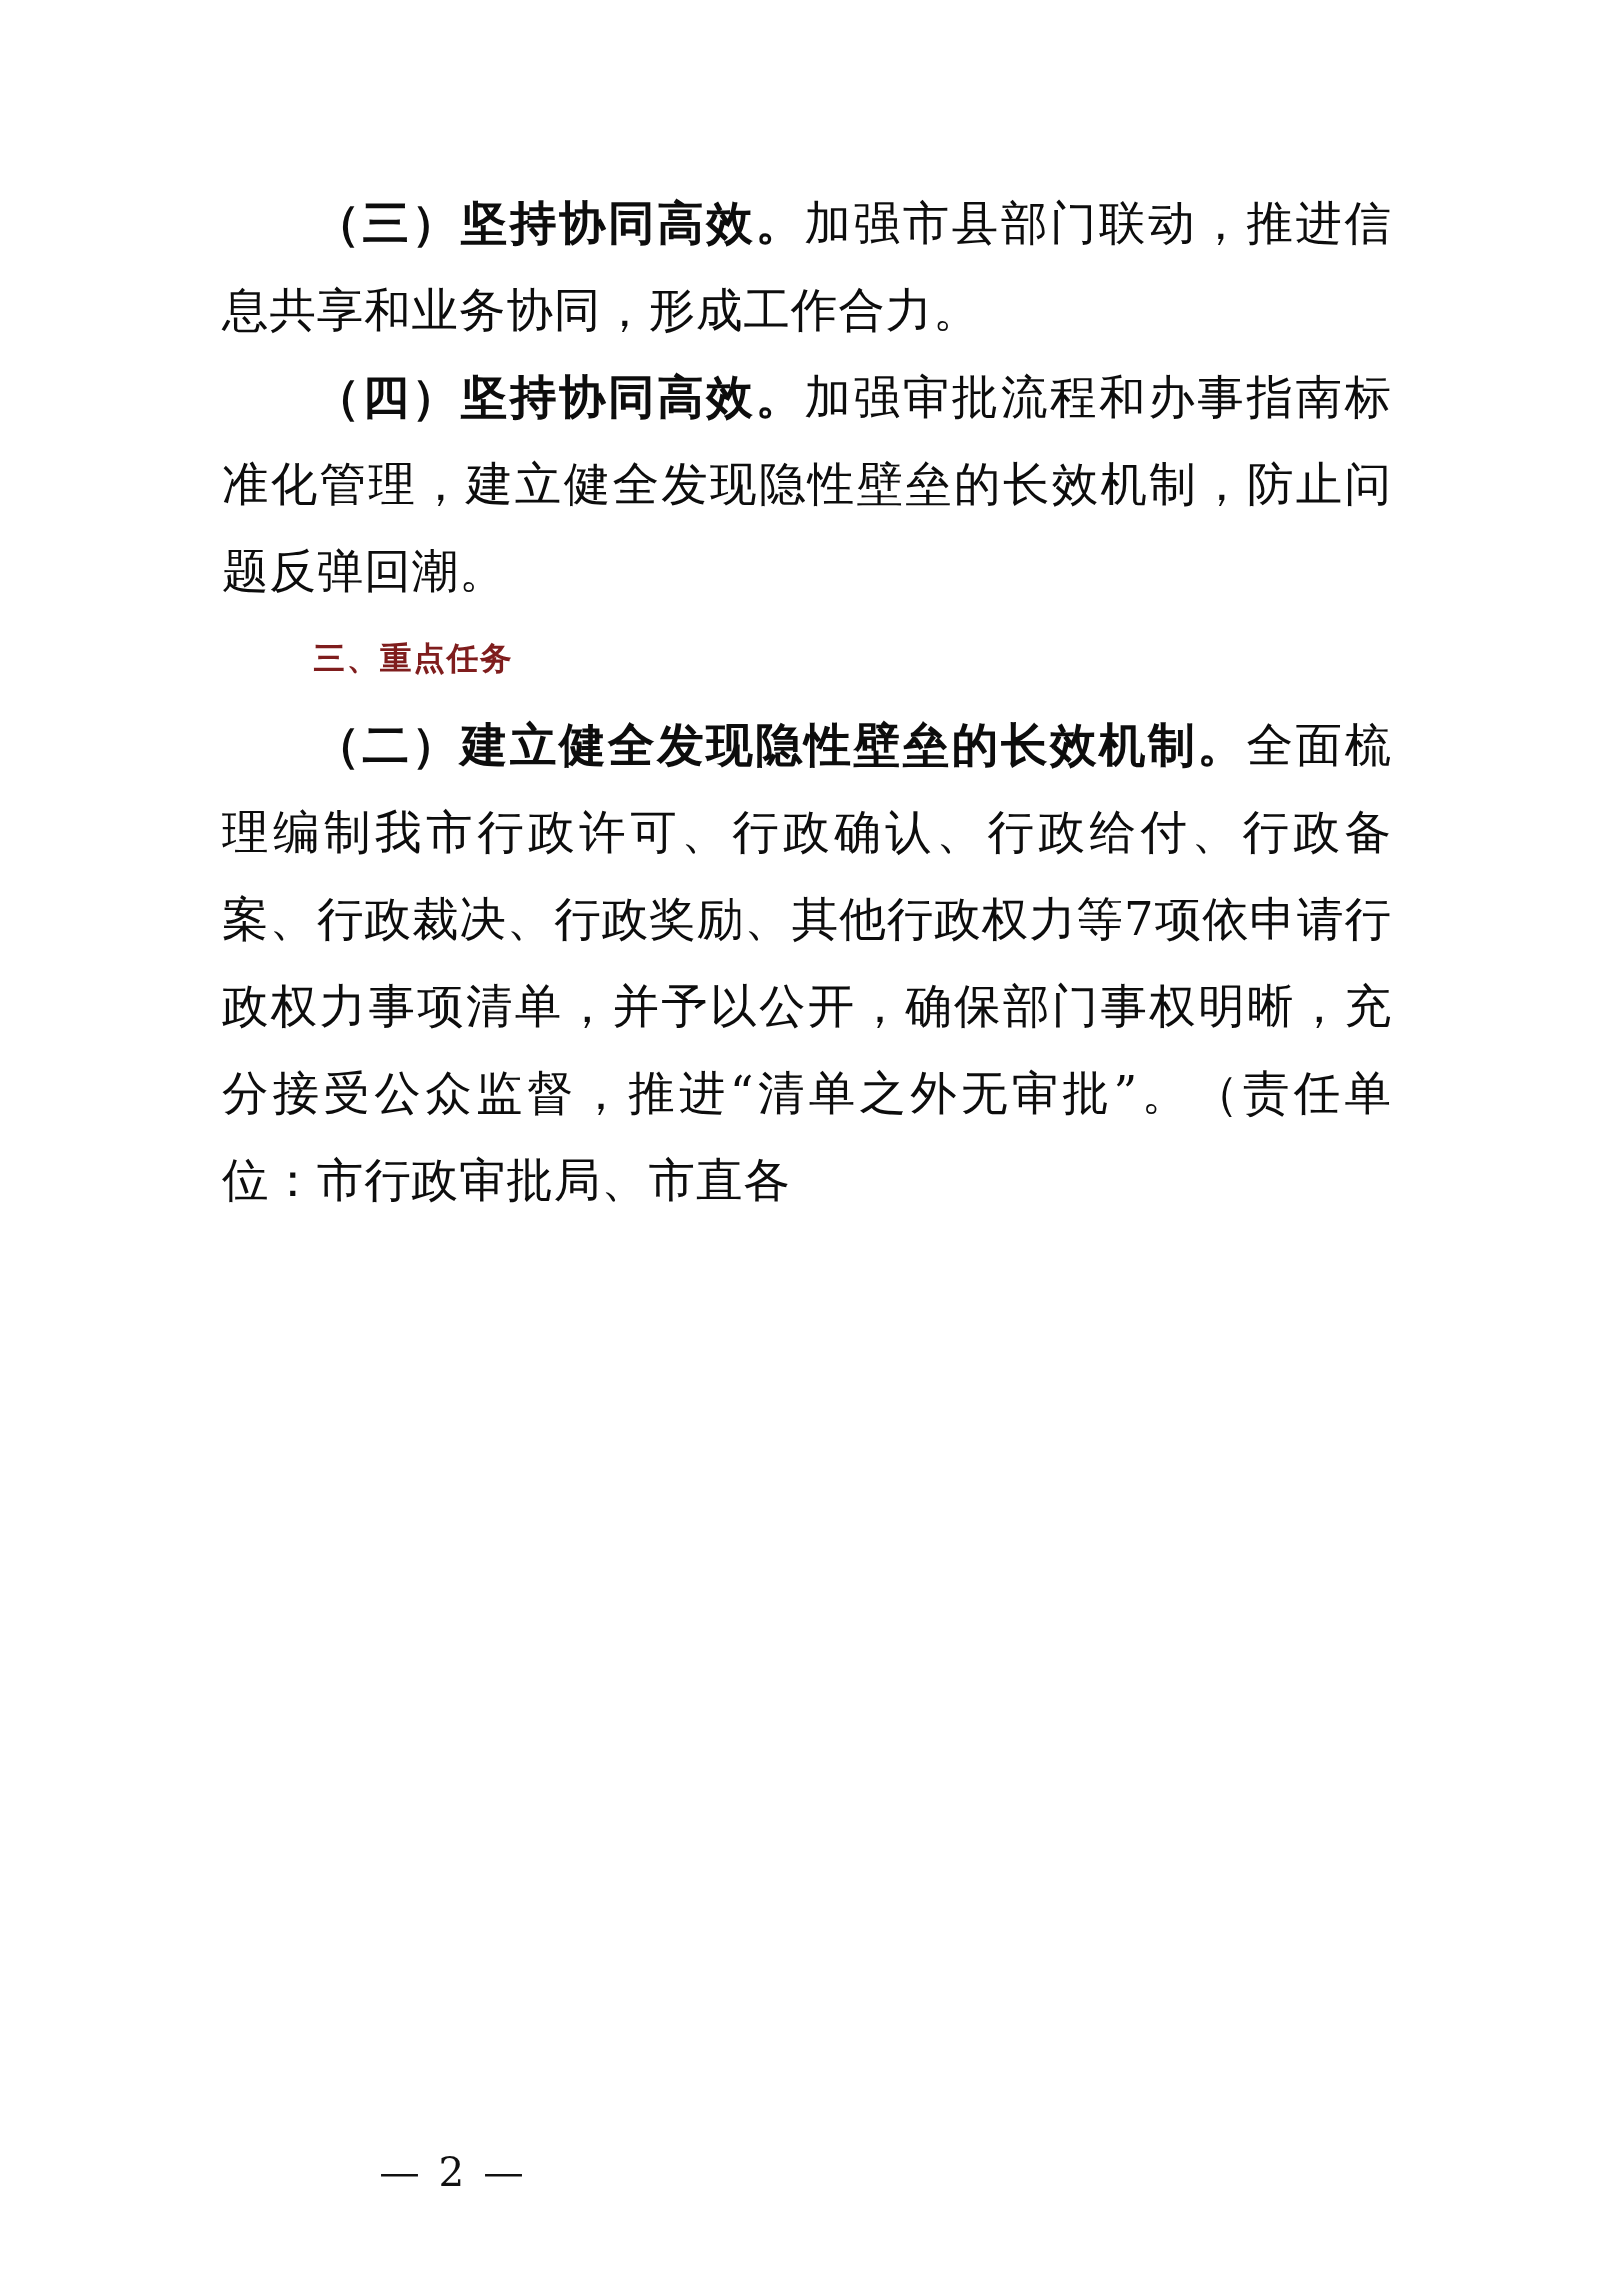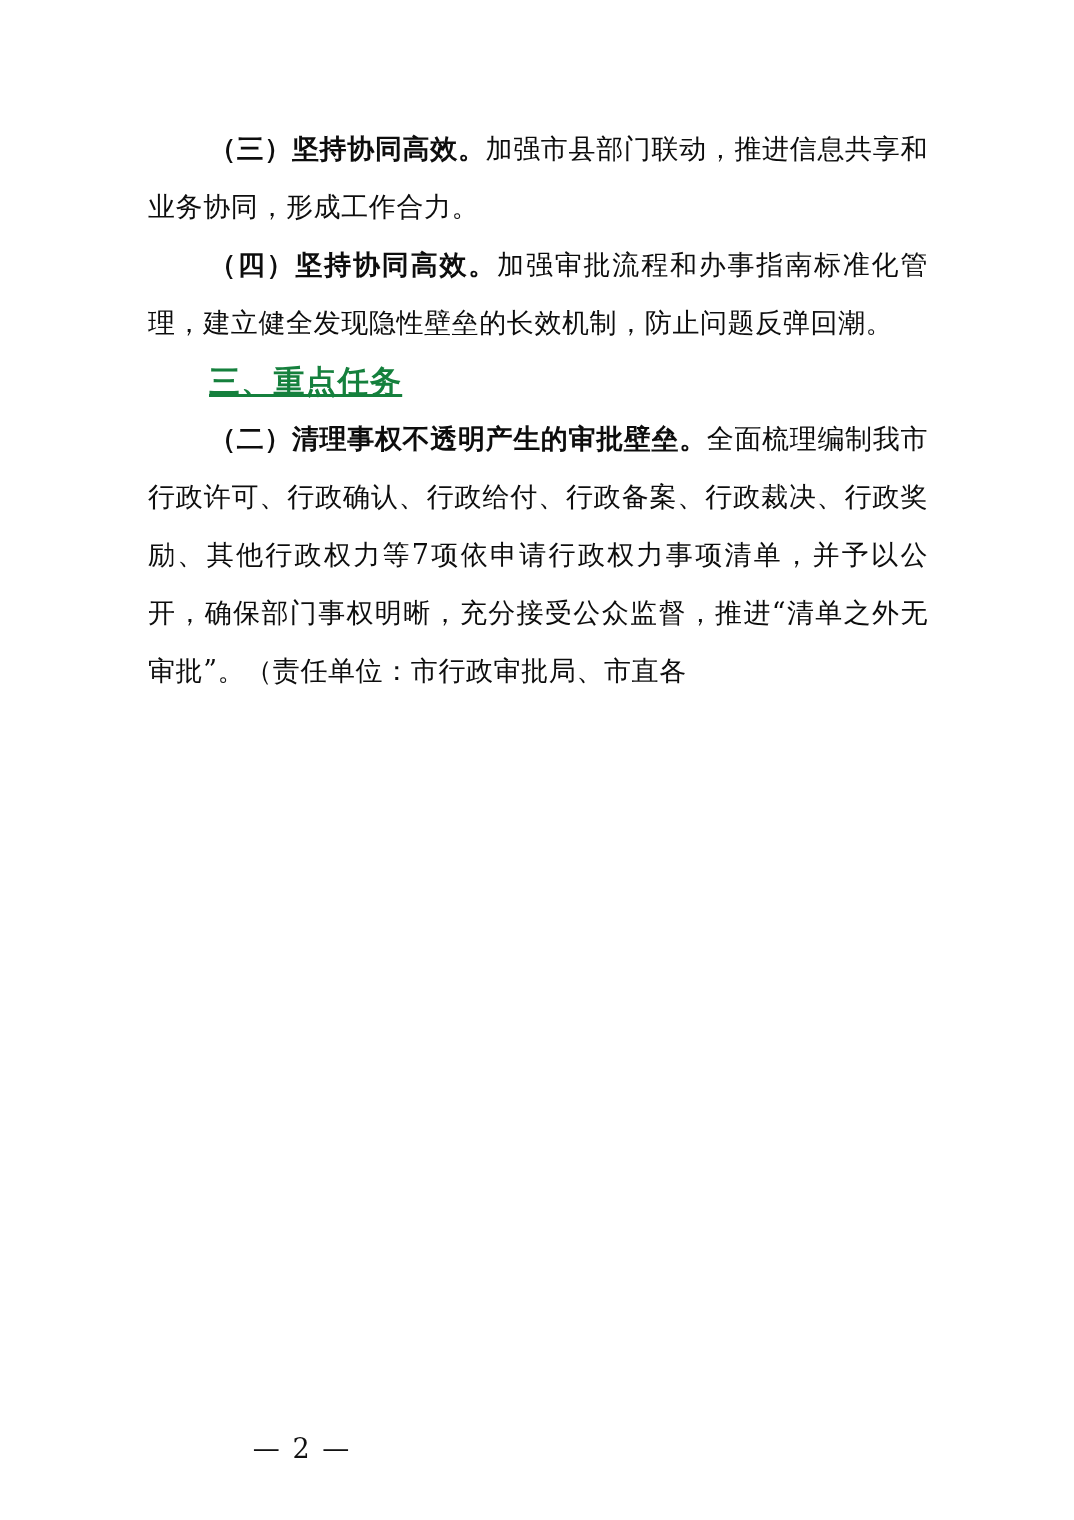--- a/index.html
+++ b/index.html
@@ -17,39 +17,38 @@
     color: #111111;
   }
   .content {
     position: absolute;
     left: 148px;
     top: 120px;
     width: 780px;
   }
   .para {
     font-family: "DejaVu Serif", serif;
-    font-size: 27px;
+    font-size: 31px;
     line-height: 58px;
     text-align: justify;
     text-justify: inter-ideograph;
     letter-spacing: 0.6px;
     margin: 0 0 0 0;
     text-indent: 61px;
     color: #0d0d0d;
   }
   .heading {
     font-family: "DejaVu Serif", serif;
-    font-size: 31px;
+    font-size: 21px;
     line-height: 58px;
     font-weight: bold;
     letter-spacing: 1.2px;
     text-indent: 61px;
     margin: 0;
-    color: #15803d;
-    text-decoration: underline;
+    color: #7f1d1d;
   }
   .bold-lead {
     font-weight: bold;
   }
   .pagenum {
     position: absolute;
     left: 0;
     right: 0;
     bottom: 56px;
     text-align: center;
@@ -72,19 +71,19 @@
 
     <p class="para">
       <span class="bold-lead">（四）坚持协同高效。</span><span>加强审批流程和办事指南标准化管理，建立健全发现隐性壁垒的长效机制，防止问题反弹回潮。</span>
     </p>
 
     <h2 class="heading">三、重点任务</h2>
 
 
 
     <p class="para">
-      <span class="bold-lead">（二）清理事权不透明产生的审批壁垒。</span><span>全面梳理编制我市行政许可、行政确认、行政给付、行政备案、行政裁决、行政奖励、其他行政权力等7项依申请行政权力事项清单，并予以公开，确保部门事权明晰，充分接受公众监督，推进“清单之外无审批”。（责任单位：市行政审批局、市直各</span>
+      <span class="bold-lead">（二）建立健全发现隐性壁垒的长效机制。</span><span>全面梳理编制我市行政许可、行政确认、行政给付、行政备案、行政裁决、行政奖励、其他行政权力等7项依申请行政权力事项清单，并予以公开，确保部门事权明晰，充分接受公众监督，推进“清单之外无审批”。（责任单位：市行政审批局、市直各</span>
     </p>
 
   </div>
 
   <div class="pagenum">— 2 —</div>
 </div>
 
 </body></html>

